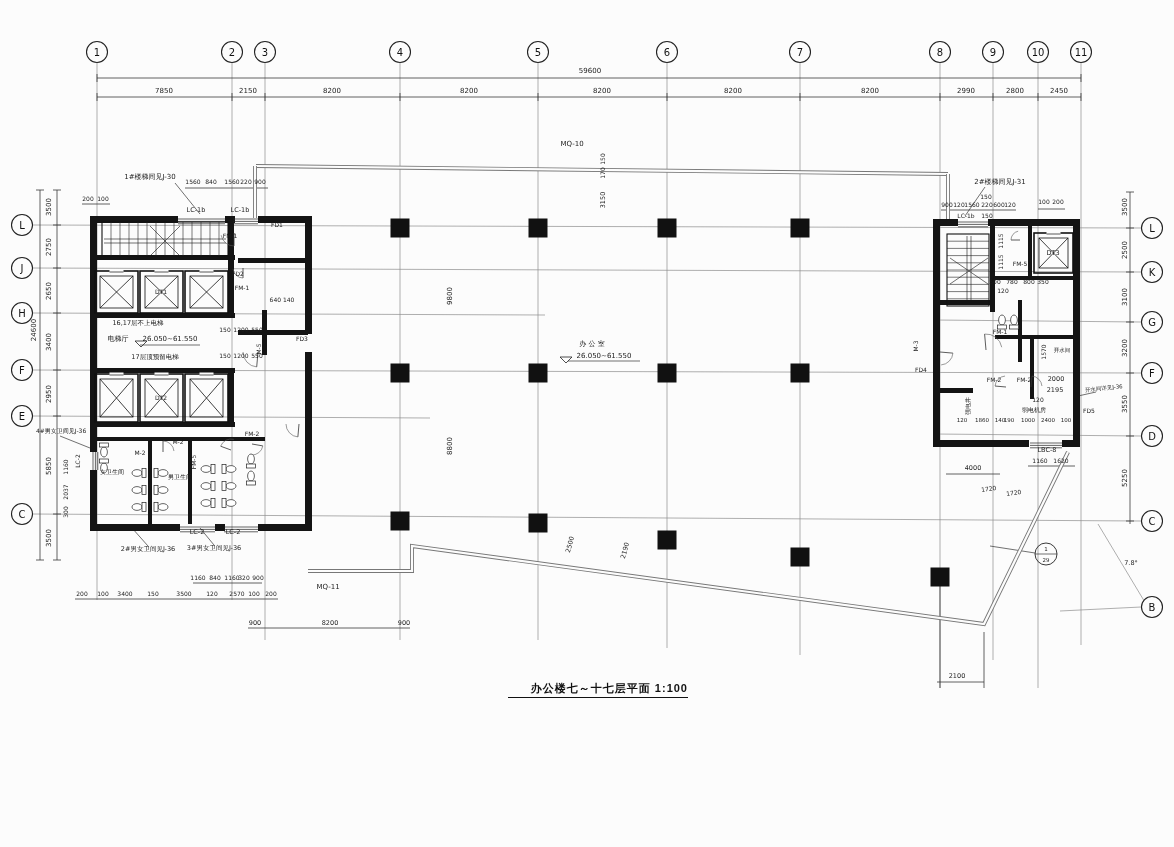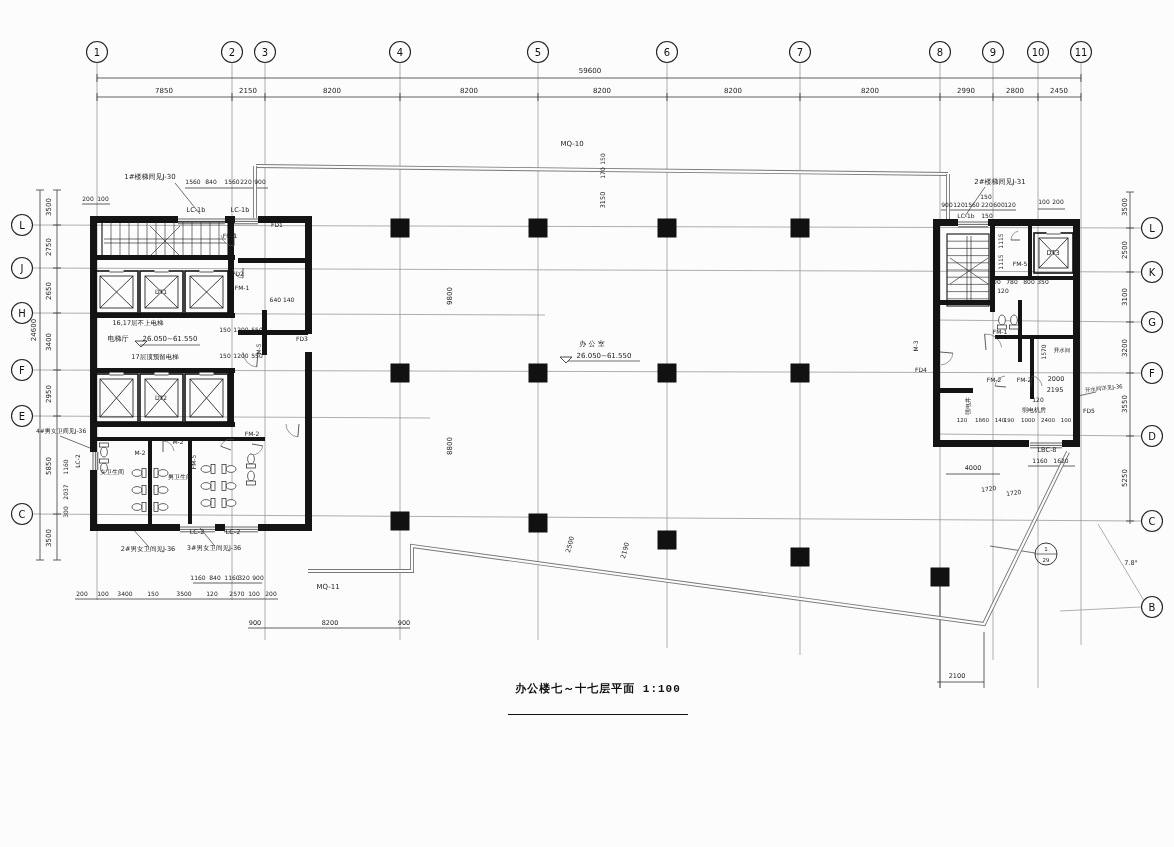--- a/index.html
+++ b/index.html
@@ -1,21 +1,21 @@
 <!DOCTYPE html>
 <html><head>
 <meta charset="utf-8">
 <style>
   html,body{margin:0;padding:0;background:#e9e9e9;}
   #stage{position:relative;width:1174px;height:847px;background:#fcfcfc;overflow:hidden;
          font-family:"DejaVu Sans",sans-serif;}
   svg{position:absolute;left:0;top:0;}
-  .caption{position:absolute;left:508px;top:681px;width:180px;text-align:center;
+  .caption{position:absolute;left:508px;top:681px;width:180px;text-align:right;
            font-size:11px;font-weight:bold;color:#111;border-bottom:1.6px solid #111;
-           padding-bottom:18px;letter-spacing:1px;font-family:Liberation Mono, monospace;}
+           padding-bottom:1px;letter-spacing:1px;font-family:Liberation Sans, sans-serif;}
 </style>
 </head>
 <body>
 
 <div id="stage">
   <svg id="plan" width="1174" height="847" viewBox="0 0 1174 847">
     <g id="layer-grid">
         <line x1="97" y1="63" x2="97" y2="600" stroke="#8d8d8d" stroke-width="0.7"></line>
         <line x1="232" y1="63" x2="232" y2="600" stroke="#8d8d8d" stroke-width="0.7"></line>
         <line x1="265" y1="63" x2="265" y2="640" stroke="#8d8d8d" stroke-width="0.7"></line>

